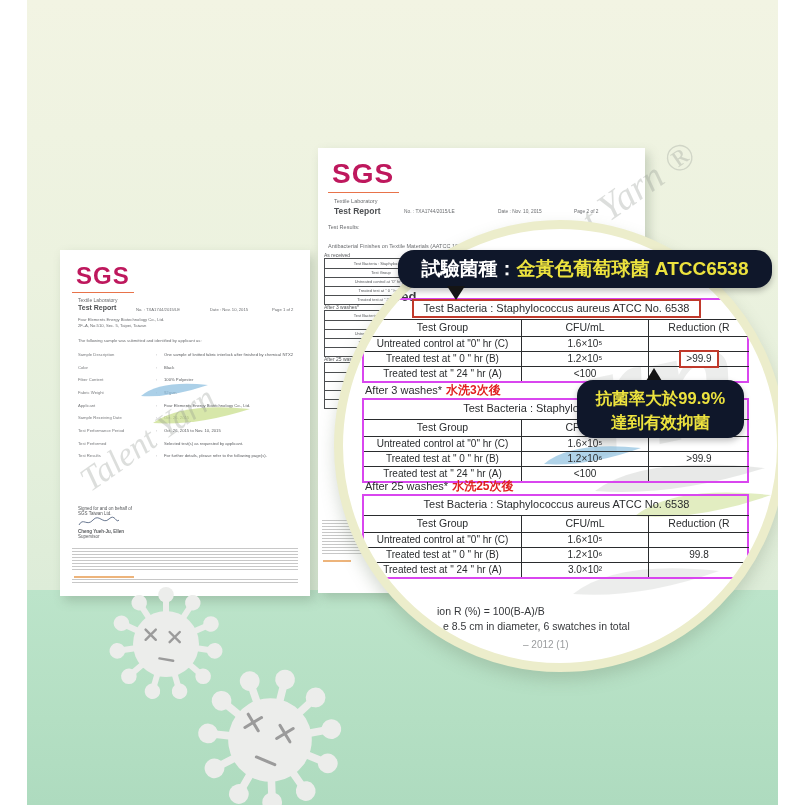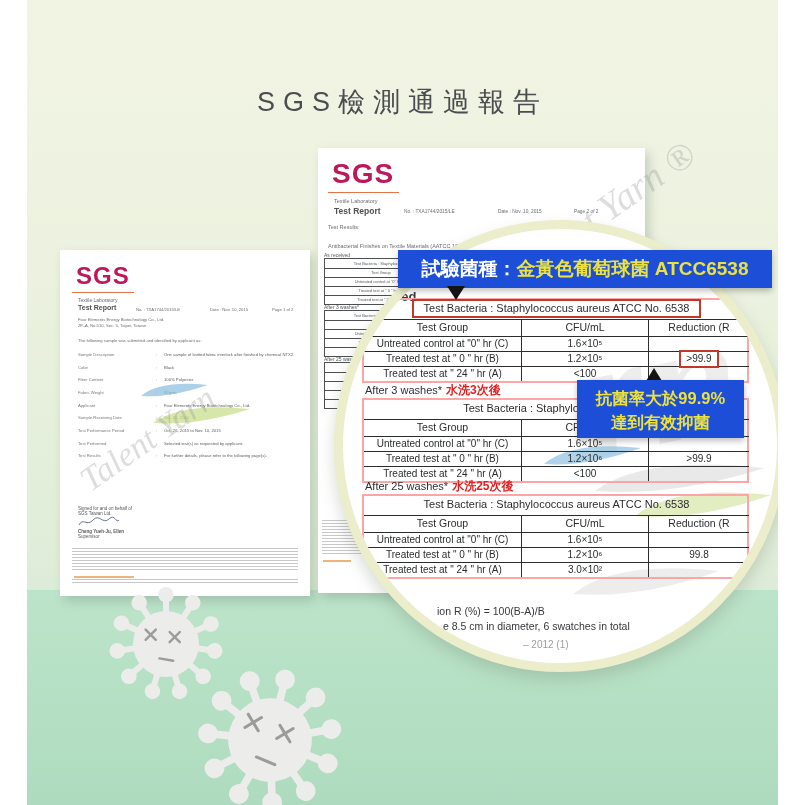--- a/index.html
+++ b/index.html
@@ -44,36 +44,36 @@
   
   #magnifier{position:absolute;left:334px;top:220px;width:452px;height:452px;border-radius:50%;
      border:9px solid #ecedcb;background:#ffffff;box-sizing:border-box;overflow:hidden;z-index:5;
      box-shadow:0 8px 16px rgba(110,130,105,0.28);}
   .mag-inner{position:absolute;left:0;top:0;width:434px;height:434px;}
   .mag-wm{position:absolute;left:235px;top:60px;font-size:170px;font-weight:bold;font-style:italic;
      color:rgba(160,165,160,0.20);transform:rotate(-12deg);font-family:"Liberation Serif",serif;}
   .frag{position:absolute;font-size:13px;font-weight:bold;color:#3c3e40;}
   .wash-label{position:absolute;font-size:11px;color:#2c2e30;white-space:nowrap;}
   .wash-label .zh{color:#e01f1f;font-weight:bold;font-size:12px;margin-left:4px;}
-  .mag-table{position:absolute;width:387px;border:2px solid #fca5a5;background:rgba(255,255,255,0.0);
+  .mag-table{position:absolute;width:387px;border:2px solid #d946ef;background:rgba(255,255,255,0.0);
      display:grid;grid-template-columns:158px 127px 100px;box-sizing:border-box;}
   .mt-bact{grid-column:1/4;height:19px;line-height:17px;text-align:center;font-size:11px;color:#2a2c2e;
      border-bottom:1.5px solid #2a2c2e;white-space:nowrap;overflow:visible;}
   .bact-frame{display:inline-block;border:2.5px solid #c0392b;padding:0 10px;line-height:15px;margin-top:-1px;}
   .mt-h{height:16px;line-height:15px;text-align:center;font-size:10.5px;color:#2a2c2e;
      border-bottom:1.5px solid #2a2c2e;border-right:1.5px solid #2a2c2e;white-space:nowrap;overflow:hidden;}
   .mt-c{height:14px;line-height:13px;text-align:center;font-size:10px;color:#2a2c2e;
      border-bottom:1.5px solid #2a2c2e;border-right:1.5px solid #2a2c2e;white-space:nowrap;}
   .mt-c.lastrow,.mt-h.nob{border-bottom:none;}
   .colend{border-right:none;}
   .red-frame2{display:inline-block;border:2.5px solid #c0392b;padding:0 5px;line-height:14px;margin-top:-2px;background:#fff;}
   .mag-note{position:absolute;font-size:10.5px;color:#35373a;white-space:nowrap;}
   .mag-frag2{position:absolute;font-size:10px;color:#9a9c9e;white-space:nowrap;}
   
-  .callout{position:absolute;background:#1d4ed8;border-radius:0;z-index:7;color:#fff;
+  .callout{position:absolute;background:#0f172a;border-radius:16px;z-index:7;color:#fff;
      box-shadow:0 3px 6px rgba(0,0,0,0.25);}
   #callout1{left:398px;top:250px;width:374px;height:38px;line-height:38px;text-align:center;
      font-size:19px;font-weight:bold;white-space:nowrap;}
   #callout1 .yellow{color:#ece23e;}
   #callout1-ptr{position:absolute;left:447px;top:286px;width:0;height:0;z-index:7;
      border-left:9px solid transparent;border-right:9px solid transparent;border-top:14px solid #141414;}
   #callout2{left:577px;top:380px;width:167px;height:58px;text-align:center;font-size:16.5px;
      font-weight:bold;color:#ece23e;padding-top:6px;box-sizing:border-box;line-height:24px;}
   #callout2-ptr{position:absolute;left:646px;top:368px;width:0;height:0;z-index:7;
      border-left:8px solid transparent;border-right:8px solid transparent;border-bottom:13px solid #141414;}
@@ -84,21 +84,20 @@
 </style>
 </head>
 <body>
 
 <div id="canvas">
 
   <div class="bg-top"></div>
   <div class="bg-band"></div>
   <div class="big-wm">rn</div>
 
-  <div class="subtitle">SGS檢測通過報告</div>
 
   <div class="doc" id="doc-left">
     <div class="sgs-logo" style="left:16px;top:12px;font-size:24px;">SGS</div>
     <div class="doc-micro" style="left:18px;top:47px;font-size:5px;">Textile Laboratory</div>
     <div class="doc-micro" style="left:18px;top:54px;font-size:7px;font-weight:bold;color:#4e5053;">Test Report</div>
     <div class="doc-micro" style="left:76px;top:57px;font-size:4.2px;">No. : TXA1744/2015/LE</div>
     <div class="doc-micro" style="left:150px;top:57px;font-size:4.2px;">Date : Nov. 10, 2015</div>
     <div class="doc-micro" style="left:212px;top:57px;font-size:4.2px;">Page 1 of 2</div>
     <div class="doc-micro" style="left:18px;top:67px;font-size:4.2px;">Four Elements Energy Biotechnology Co., Ltd.</div>
     <div class="doc-micro" style="left:18px;top:73px;font-size:4.2px;">2F.-A, No.510, Sec. 5, Taipei, Taiwan</div>

